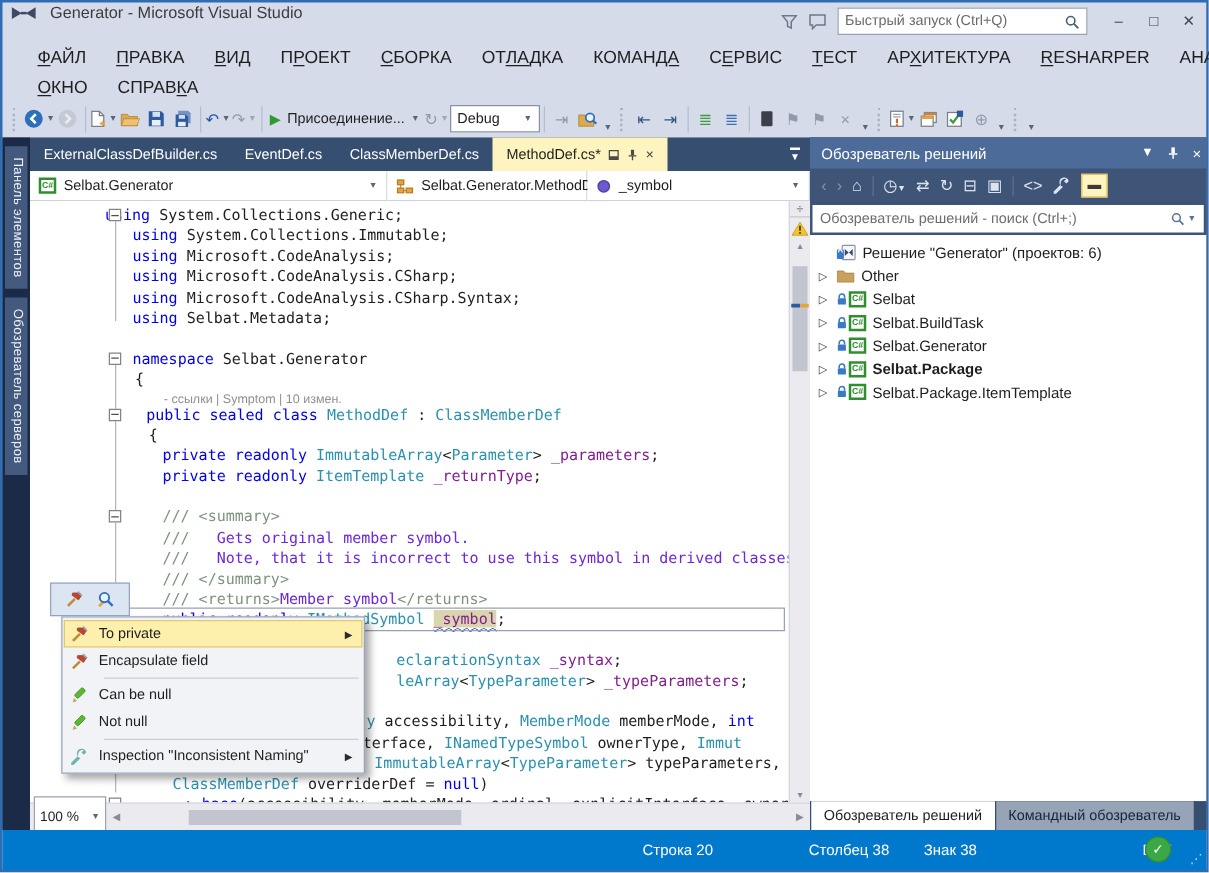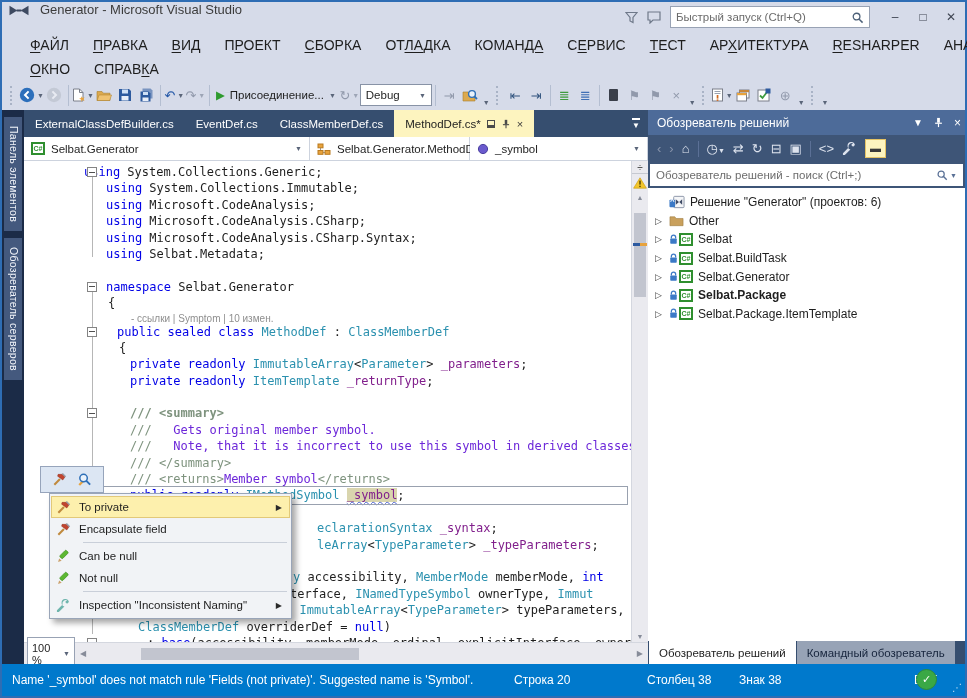--- a/index.html
+++ b/index.html
@@ -74,21 +74,21 @@
 .vscroll{position:absolute;top:51px;right:0;bottom:22px;width:17px;background:#EAEAEF;border-left:1px solid #D4D7DF}
 .vsplit{position:absolute;top:0;left:0;right:0;height:13px;border-bottom:1px solid #C6C9D1;text-align:center;font-size:10px;color:#555;line-height:13px}
 .vwarn{position:absolute;top:16px;left:1px}
 .varr{position:absolute;left:0;right:0;text-align:center;font-size:7px;color:#878C99}
 .vthumb{position:absolute;left:2px;right:2px;top:52px;height:84px;background:#C2C5CF}
 .vmark{position:absolute;top:82px;left:1px;right:1px;height:3px}
 .vmark .mb{position:absolute;left:0;width:7px;top:0;bottom:0;background:#2C5AA0}
 .vmark .mo{position:absolute;right:0;width:7px;top:0;bottom:0;background:#E8A33D}
 
 .ebottom{position:absolute;left:0;right:0;bottom:0;height:22px;background:#EAEAEF;border-top:1px solid #D4D7DF;display:flex;align-items:center}
-.zoomc{width:48px;height:18px;background:#fff;border:1px solid #98A2B4;margin-left:3px;font-size:11px;display:flex;align-items:center;justify-content:space-between;padding:16px 4px}
+.zoomc{width:58px;height:18px;background:#fff;border:1px solid #98A2B4;margin-left:3px;font-size:11px;display:flex;align-items:center;justify-content:space-between;padding:16px 4px}
 .harr{color:#878C99;font-size:8px;margin:0 5px}
 .htrack{flex:1;height:12px;position:relative;margin-right:3px}
 .hthumb{position:absolute;left:50px;width:218px;top:0;height:12px;background:#C2C5CF}
 
 
 .qa-head{position:absolute;left:38px;top:356px;width:64px;height:27px;background:#DCE6F3;border:1px solid #96A4BB;display:flex;align-items:center;justify-content:space-evenly;z-index:20}
 .qa-menu{position:absolute;left:47px;top:383px;width:243px;background:#F1F3F6;border:1px solid #99A5B8;box-shadow:4px 4px 6px rgba(0,0,0,.35);z-index:19;padding:2px 1px}
 .qa-item{height:22px;display:flex;align-items:center;gap:8px;padding:0 4px;font-size:11.5px;border:1px solid transparent}
 .qa-item.sel{background:#FDF0AD;border-color:#E2C979}
 .qa-sep{height:1px;background:#C9CFD9;margin:2px 3px 2px 32px}
@@ -423,21 +423,21 @@
           <div class="cl"><span class="ct" style="margin-left: 82px;"><span class="c-kw">using</span><span class="c-pl"> Selbat.Metadata;</span></span></div>
           <div class="cl"><span class="ct" style="margin-left: 82px;"></span></div>
           <div class="cl"><span class="fold"></span><span class="ct" style="margin-left: 82px;"><span class="c-kw">namespace</span><span class="c-pl"> Selbat.Generator</span></span></div>
           <div class="cl"><span class="ct" style="margin-left: 84px;"><span class="c-pl">{</span></span></div>
           <div class="cl lensrow"><span class="ct" style="margin-left: 107px;"><span class="c-lens">- ссылки | Symptom | 10 измен.</span></span></div>
           <div class="cl"><span class="fold"></span><span class="ct" style="margin-left: 93px;"><span class="c-kw">public sealed class</span><span class="c-pl"> </span><span class="c-ty">MethodDef</span><span class="c-pl"> : </span><span class="c-ty">ClassMemberDef</span></span></div>
           <div class="cl"><span class="ct" style="margin-left: 95px;"><span class="c-pl">{</span></span></div>
           <div class="cl"><span class="ct" style="margin-left: 106px;"><span class="c-kw">private readonly</span><span class="c-pl"> </span><span class="c-ty">ImmutableArray</span><span class="c-pl">&lt;</span><span class="c-ty">Parameter</span><span class="c-pl">&gt; </span><span class="c-fl">_parameters</span><span class="c-pl">;</span></span></div>
           <div class="cl"><span class="ct" style="margin-left: 106px;"><span class="c-kw">private readonly</span><span class="c-pl"> </span><span class="c-ty">ItemTemplate</span><span class="c-pl"> </span><span class="c-fl">_returnType</span><span class="c-pl">;</span></span></div>
           <div class="cl"><span class="ct" style="margin-left: 82px;"></span></div>
-          <div class="cl"><span class="fold"></span><span class="ct" style="margin-left: 106px; font-weight: bold;"><span class="c-dg">/// &lt;summary&gt;</span></span></div>
+          <div class="cl"><span class="fold"></span><span class="ct" style="margin-left: 106px;"><span class="c-dg">/// &lt;summary&gt;</span></span></div>
           <div class="cl"><span class="ct" style="margin-left: 106px;"><span class="c-dg">///</span><span class="c-doc">   Gets original member symbol.</span></span></div>
           <div class="cl"><span class="ct" style="margin-left: 106px;"><span class="c-dg">///</span><span class="c-doc">   Note, that it is incorrect to use this symbol in derived classes</span></span></div>
           <div class="cl"><span class="ct" style="margin-left: 106px;"><span class="c-dg">/// &lt;/summary&gt;</span></span></div>
           <div class="cl"><span class="ct" style="margin-left: 106px;"><span class="c-dg">/// &lt;returns&gt;</span><span class="c-doc">Member symbol</span><span class="c-dg">&lt;/returns&gt;</span></span></div>
           <div class="cl cur"><span class="ct" style="margin-left: 106px;"><span class="c-kw c-wavy-g">public</span><span class="c-kw"> readonly</span><span class="c-pl"> </span><span class="c-ty">IMethodSymbol</span><span class="c-pl"> </span><span class="c-fl c-hl c-wavy-b">_symbol</span><span class="c-pl">;</span></span></div>
           <div class="cl"><span class="ct" style="margin-left: 82px;"></span></div>
           <div class="cl"><span class="ct" style="margin-left: 293px;"><span class="c-ty">eclarationSyntax</span><span class="c-pl"> </span><span class="c-fl">_syntax</span><span class="c-pl">;</span></span></div>
           <div class="cl"><span class="ct" style="margin-left: 293px;"><span class="c-ty">leArray</span><span class="c-pl">&lt;</span><span class="c-ty">TypeParameter</span><span class="c-pl">&gt; </span><span class="c-fl">_typeParameters</span><span class="c-pl">;</span></span></div>
           <div class="cl"><span class="ct" style="margin-left: 82px;"></span></div>
           <div class="cl"><span class="ct" style="margin-left: 233px;"><span class="c-ty">bility</span><span class="c-pl"> accessibility, </span><span class="c-ty">MemberMode</span><span class="c-pl"> memberMode, </span><span class="c-kw">int</span></span></div>
@@ -671,21 +671,20 @@
           <span style="color: rgb(111, 181, 173);"><span class="glyph-ic"><svg width="15" height="15" viewBox="0 0 16 16" fill="currentColor">
                 <path d="M13.8 4.2 A4 4 0 1 0 9 9 L3 15 H1 V13 L7 7 A4 4 0 0 1 11.8 2.2 L9.8 4.2 L11.8 6.2 Z"></path>
               </svg></span></span>
           <span>Inspection "Inconsistent Naming"</span>
           <span class="qa-arrow">▶</span>
         </div>
       </div>
   </div>
 
   <div class="statusbar">
-    <span class="sb-abs" style="left:10px">Name '_symbol' does not match rule 'Fields (not private)'. Suggested name is 'Symbol'.</span>
     <span class="sb-abs" style="left:512px">Строка 20</span>
     <span class="sb-abs" style="left:645px">Столбец 38</span>
     <span class="sb-abs" style="left:737px">Знак 38</span>
     <span class="sb-abs" style="left:912px">ВСТ</span>
     <span class="sb-check">✓</span>
     <span class="sb-grip">⋰</span>
   </div>
 </div>
 
 </body></html>

